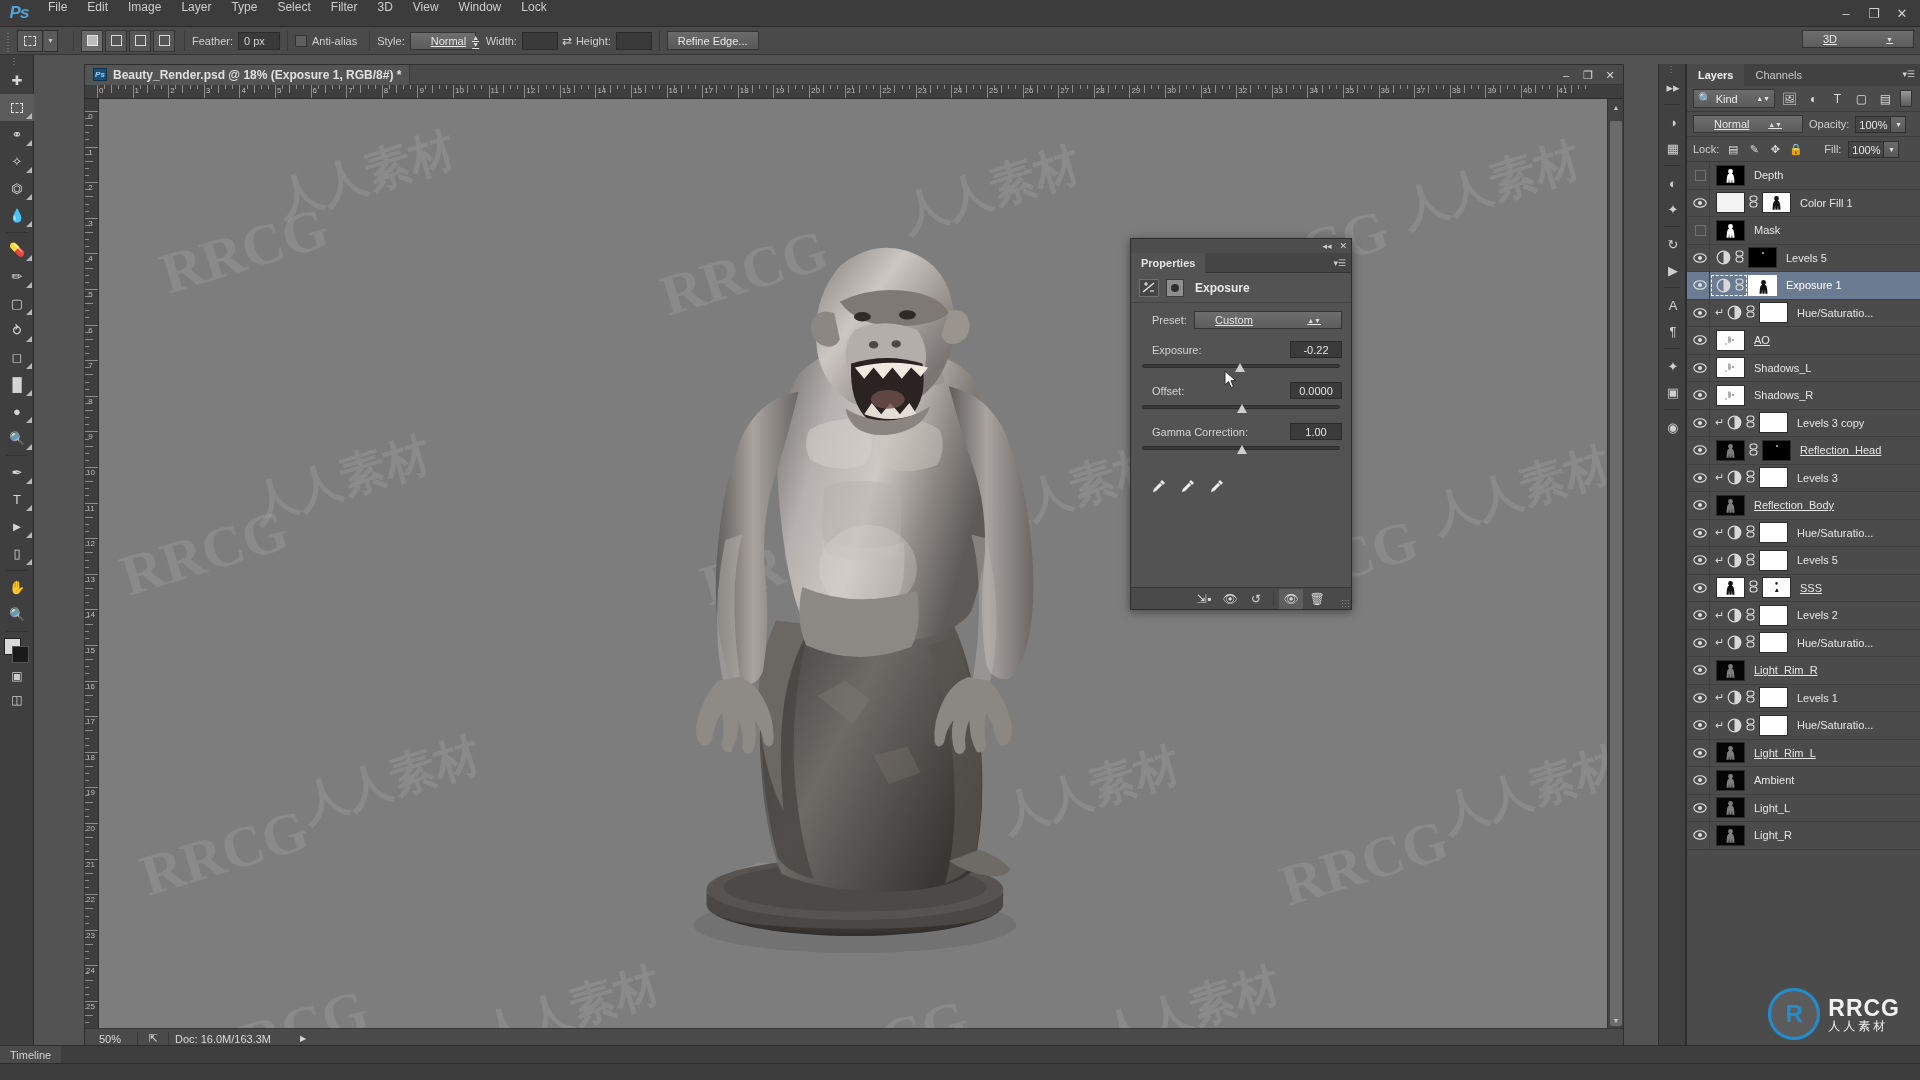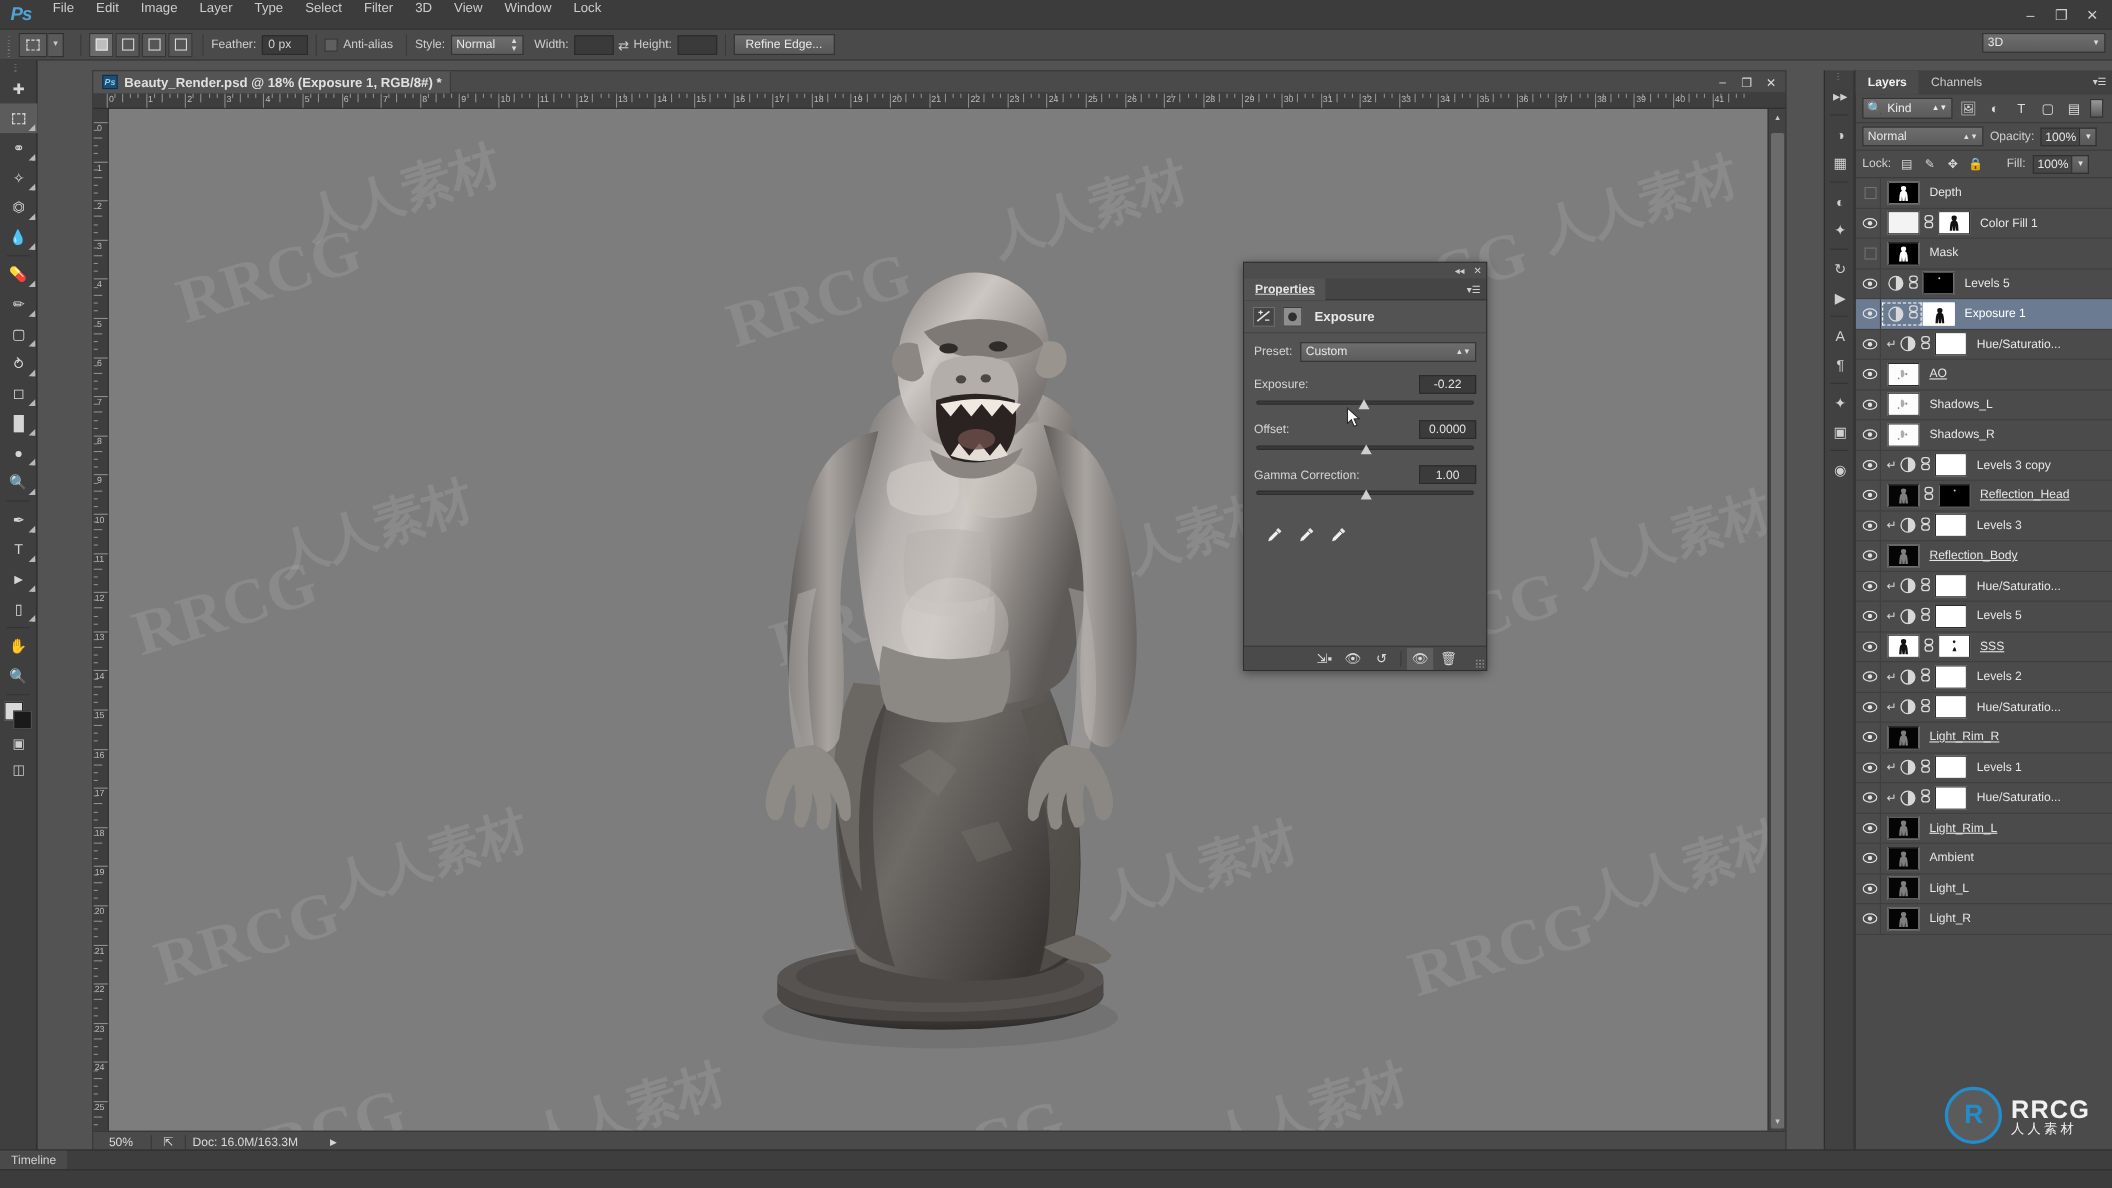--- a/index.html
+++ b/index.html
@@ -60,21 +60,21 @@
   .sq.filled { background:#bdbdbd; border-color:#e3e3e3; }
   .lbl { color:#cfcfcf; font-size:11px; margin-right:5px; white-space:nowrap; }
   .field {
     background:#3a3a3a; border:1px solid #2b2b2b; color:#d2d2d2;
     height:18px; line-height:17px; padding:0 5px; font-size:11px;
   }
   .chk { width:12px;height:12px;background:#5f5f5f;border:1px solid #333;margin-right:5px; }
   .combo {
     display:inline-flex; align-items:center; justify-content:space-between;
     background:linear-gradient(#6e6e6e,#5c5c5c); border:1px solid #343434;
-    height:18px; padding:0 4px; color:#e6e6e6; font-size:11px; min-width:62px;
+    height:18px; padding:0 20px; color:#e6e6e6; font-size:11px; min-width:62px;text-decoration:underline;
   }
   .combo .chev { font-size:7px; line-height:7px; margin-left:6px; color:#dcdcdc; }
   .swapicon { width:18px;height:18px;display:flex;align-items:center;justify-content:center;
     color:#cdcdcd;font-size:12px; }
   .btn3d {
     background:linear-gradient(#6a6a6a,#585858); border:1px solid #333;
     height:19px; line-height:18px; padding:0 10px; color:#e8e8e8; font-size:11px;
   }
   .opt-right { position:absolute; right:6px; top:3px; display:flex; align-items:center; }
   .ws-combo { width:112px; }
@@ -170,37 +170,37 @@
     background:#535353; border:1px solid #2f2f2f;
     box-shadow:0 2px 9px rgba(0,0,0,.45);
   }
   .props-head {
     height:14px; background:#4d4d4d; display:flex; align-items:center; justify-content:flex-end;
     padding-right:4px; gap:8px;
   }
   .hdr-icon { color:#cdcdcd; font-size:9px; }
   .props-tabrow {
     height:20px; background:#454545; display:flex; align-items:center;
-    border-bottom:1px solid #333; position:relative;text-decoration:underline;
+    border-bottom:1px solid #333; position:relative;
   }
   .props-tab {
     height:20px; line-height:20px; padding:0 10px; font-size:11px; color:#e3e3e3;
     background:#535353; font-weight:bold;
   }
   .panel-menu { position:absolute; right:5px; top:5px; color:#d0d0d0; font-size:9px;
      display:flex; align-items:center; gap:1px;}
   .props-typerow { height:30px; display:flex; align-items:center; padding:0 8px; gap:7px;
      border-bottom:1px solid #444; }
   .adj-icon { width:20px;height:18px; background:#454545; border:1px solid #6f6f6f;
      display:flex;align-items:center;justify-content:center; }
   .adj-icon2 { width:18px;height:18px; background:#8e8e8e; border:1px solid #3c3c3c;
      display:flex;align-items:center;justify-content:center; }
   .props-title { font-size:12px; color:#e8e8e8; font-weight:bold; margin-left:4px; }
   .props-body { padding:8px 9px 0 9px; }
-  .prow { display:flex; align-items:center; margin-bottom:2px; }
+  .prow { display:flex; align-items:center; margin-bottom:2px;margin-left:12px; }
   .prow .plabel { font-size:11px; color:#d4d4d4; flex:1; }
   .pnum {
     width:52px; height:17px; background:#3b3b3b; border:1px solid #2a2a2a;
     color:#e2e2e2; font-size:11px; text-align:center; line-height:16px;
   }
   .slider { position:relative; height:14px; margin-bottom:8px; }
   .strack { position:absolute; left:2px; right:2px; top:4px; height:4px;
     background:#3a3a3a; border:1px solid #2d2d2d; border-radius:2px; }
   .sthumb { position:absolute; top:3px; width:11px; height:9px; }
   .sthumb::before {

